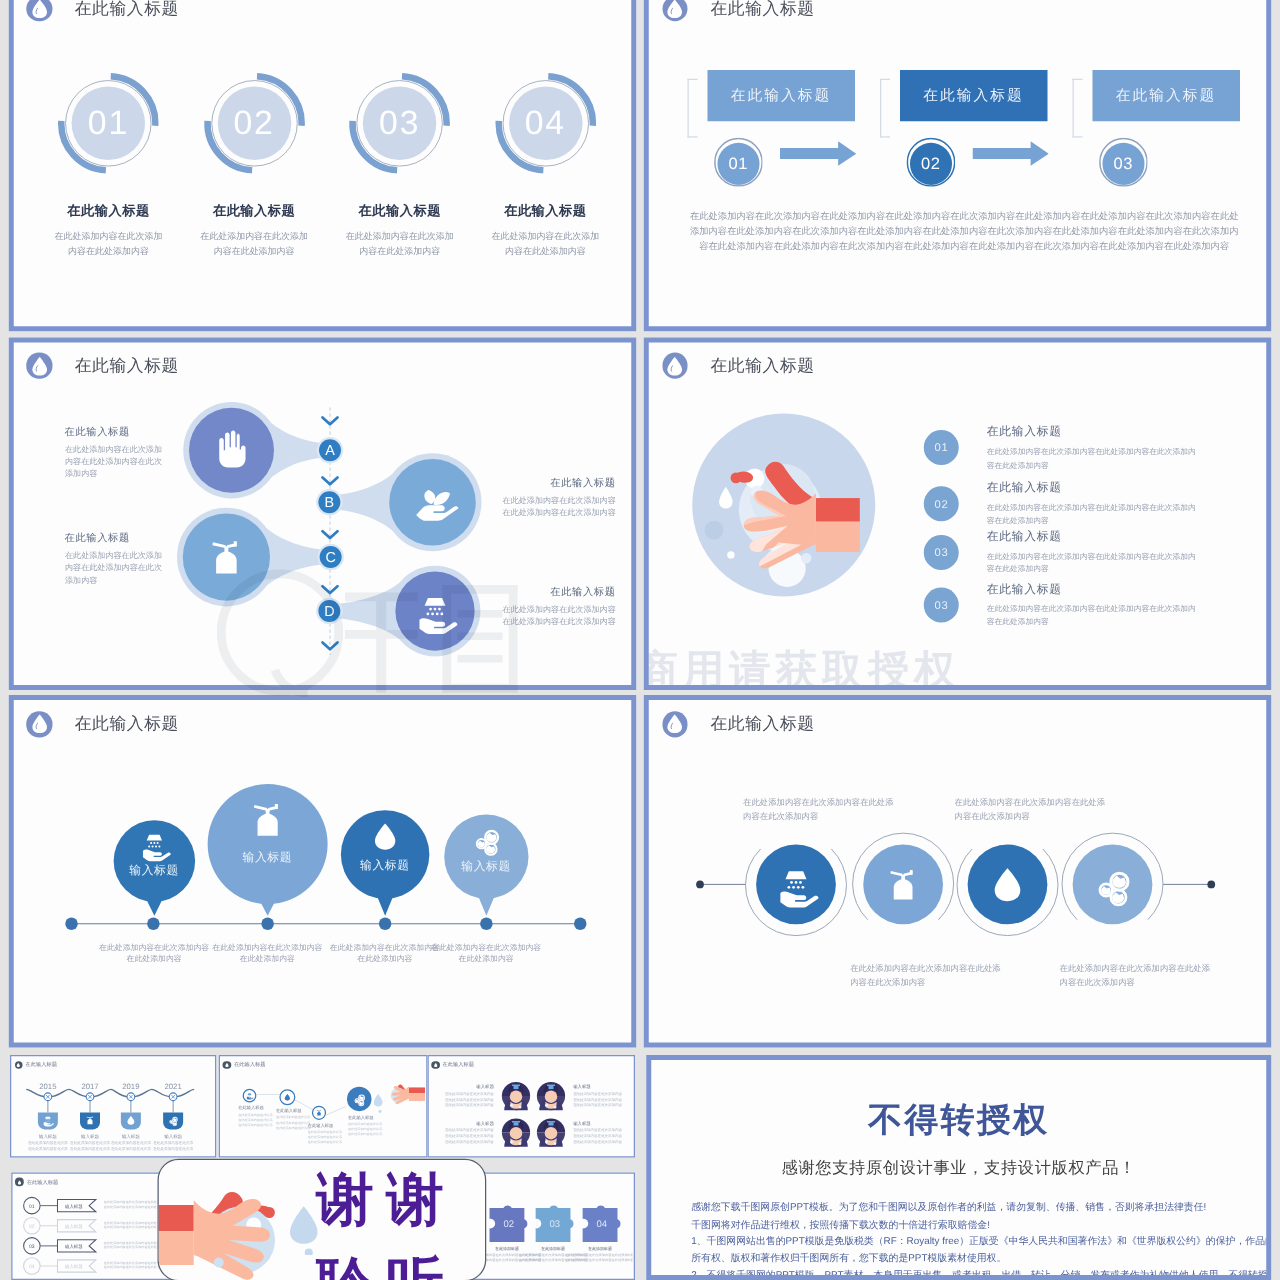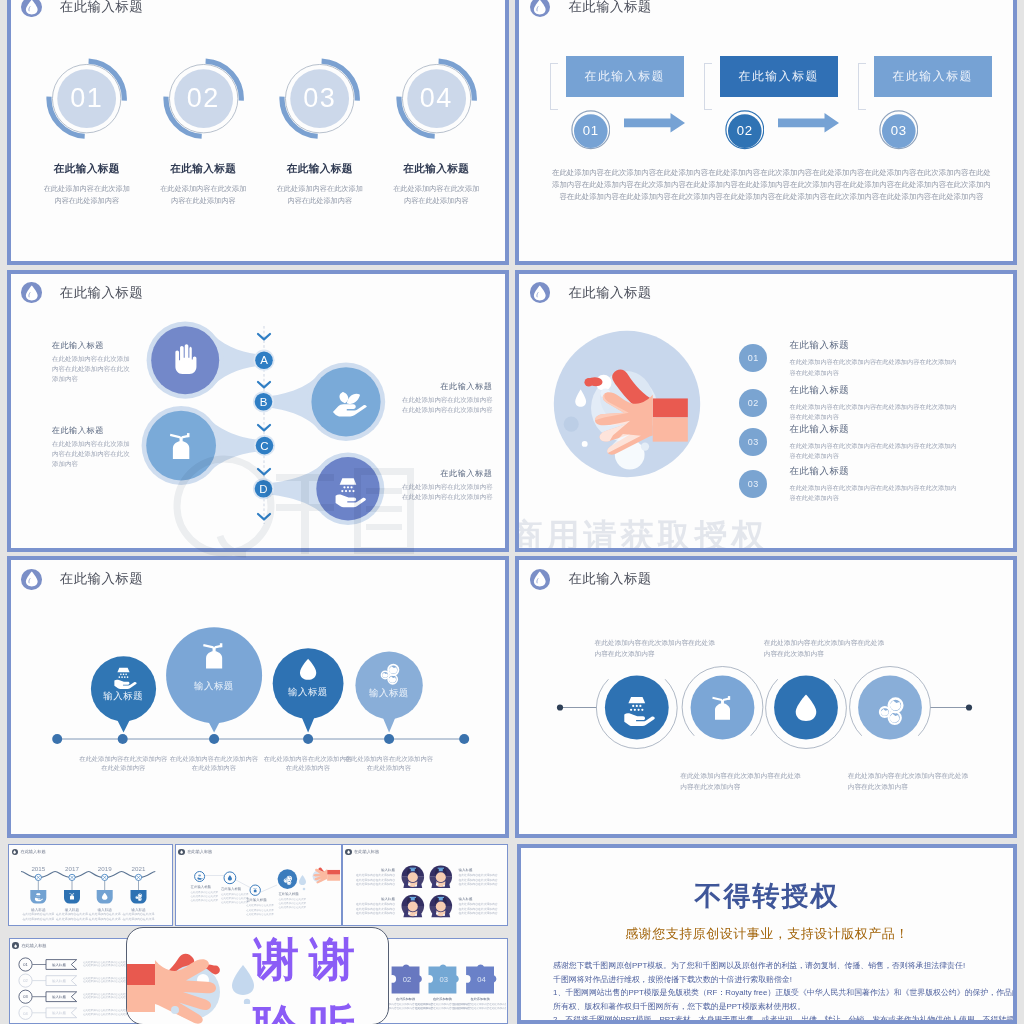--- a/index.html
+++ b/index.html
@@ -81,28 +81,28 @@
   #t5{left:341.5px;top:938.3px;width:166.1px;height:86px;}
   #cpy{left:517px;top:844px;width:500px;height:180px;}
   .thdr{position:absolute;left:2.7px;top:3.2px;display:flex;align-items:center;}
   .thdr .tdrop{width:6.4px;height:6.4px;border-radius:50%;background:#4a5566;
      flex:none;display:flex;align-items:center;justify-content:center;}
   .thdr .tt{font-size:4.2px;color:#6b7488;margin-left:2.5px;white-space:nowrap;}
   
   .cp-title{position:absolute;width:100%;text-align:center;top:30px;
      font-size:27px;font-weight:bold;color:#3f5699;letter-spacing:2px;}
   .cp-sub{position:absolute;width:100%;text-align:center;top:77px;
-     font-size:13px;color:#a16207;letter-spacing:.5px;}
+     font-size:13px;color:#404040;letter-spacing:.5px;}
   .cp-body{position:absolute;left:32px;top:111px;font-size:7.9px;color:#4b5e9c;
      line-height:13.6px;white-space:nowrap;}
   
   #ovl{position:absolute;left:126px;top:926.6px;width:263px;height:98px;
      background:#fdfdfd;border:1.5px solid #555f73;border-radius:17px;
      box-sizing:border-box;overflow:hidden;}
-  .ovl-thanks{position:absolute;color:#8b5cf6;font-weight:bold;}
+  .ovl-thanks{position:absolute;color:#4c1d95;font-weight:bold;}
   #wmlogo{position:absolute;left:168px;top:448px;width:300px;height:116px;
      pointer-events:none;opacity:1;mix-blend-mode:multiply;}
 </style>
 </head>
 <body>
 
 <div id="page">
 
 <div class="slide" id="s1">
   <div class="hdr">

